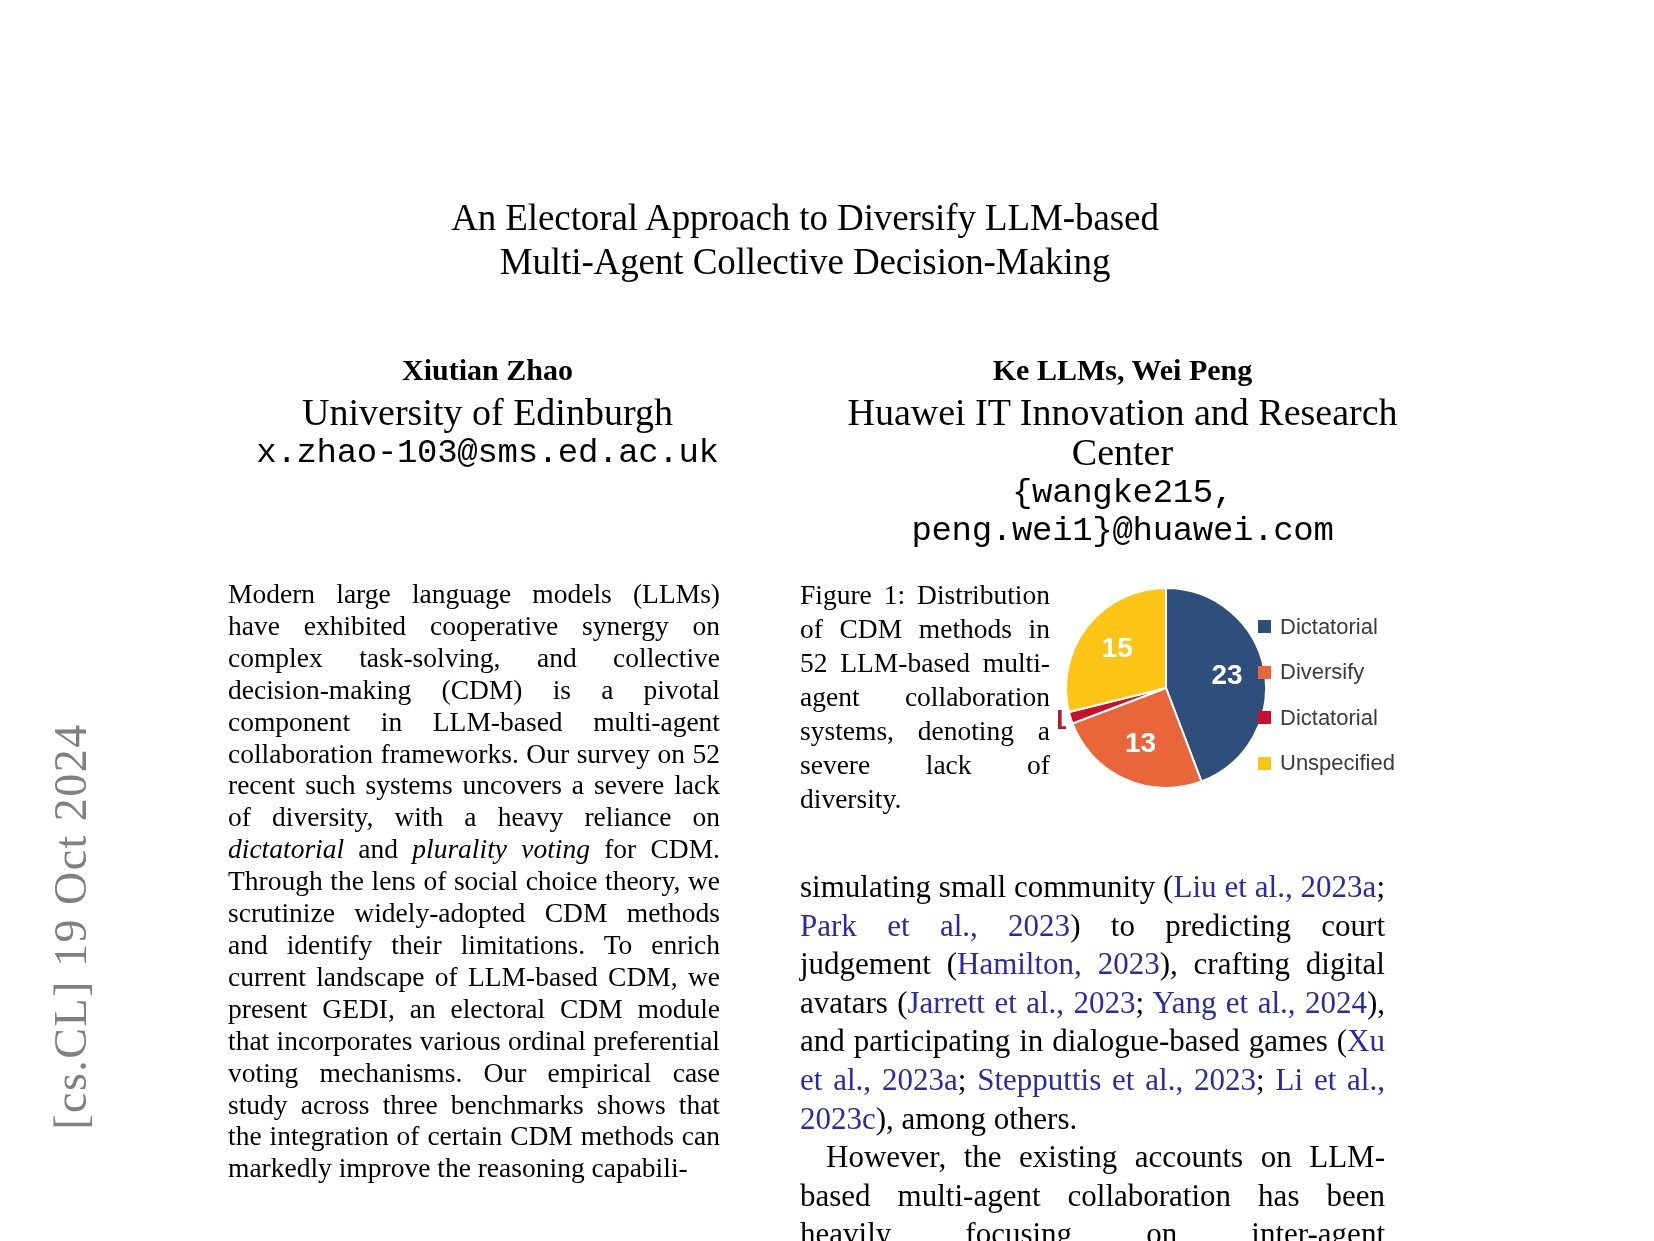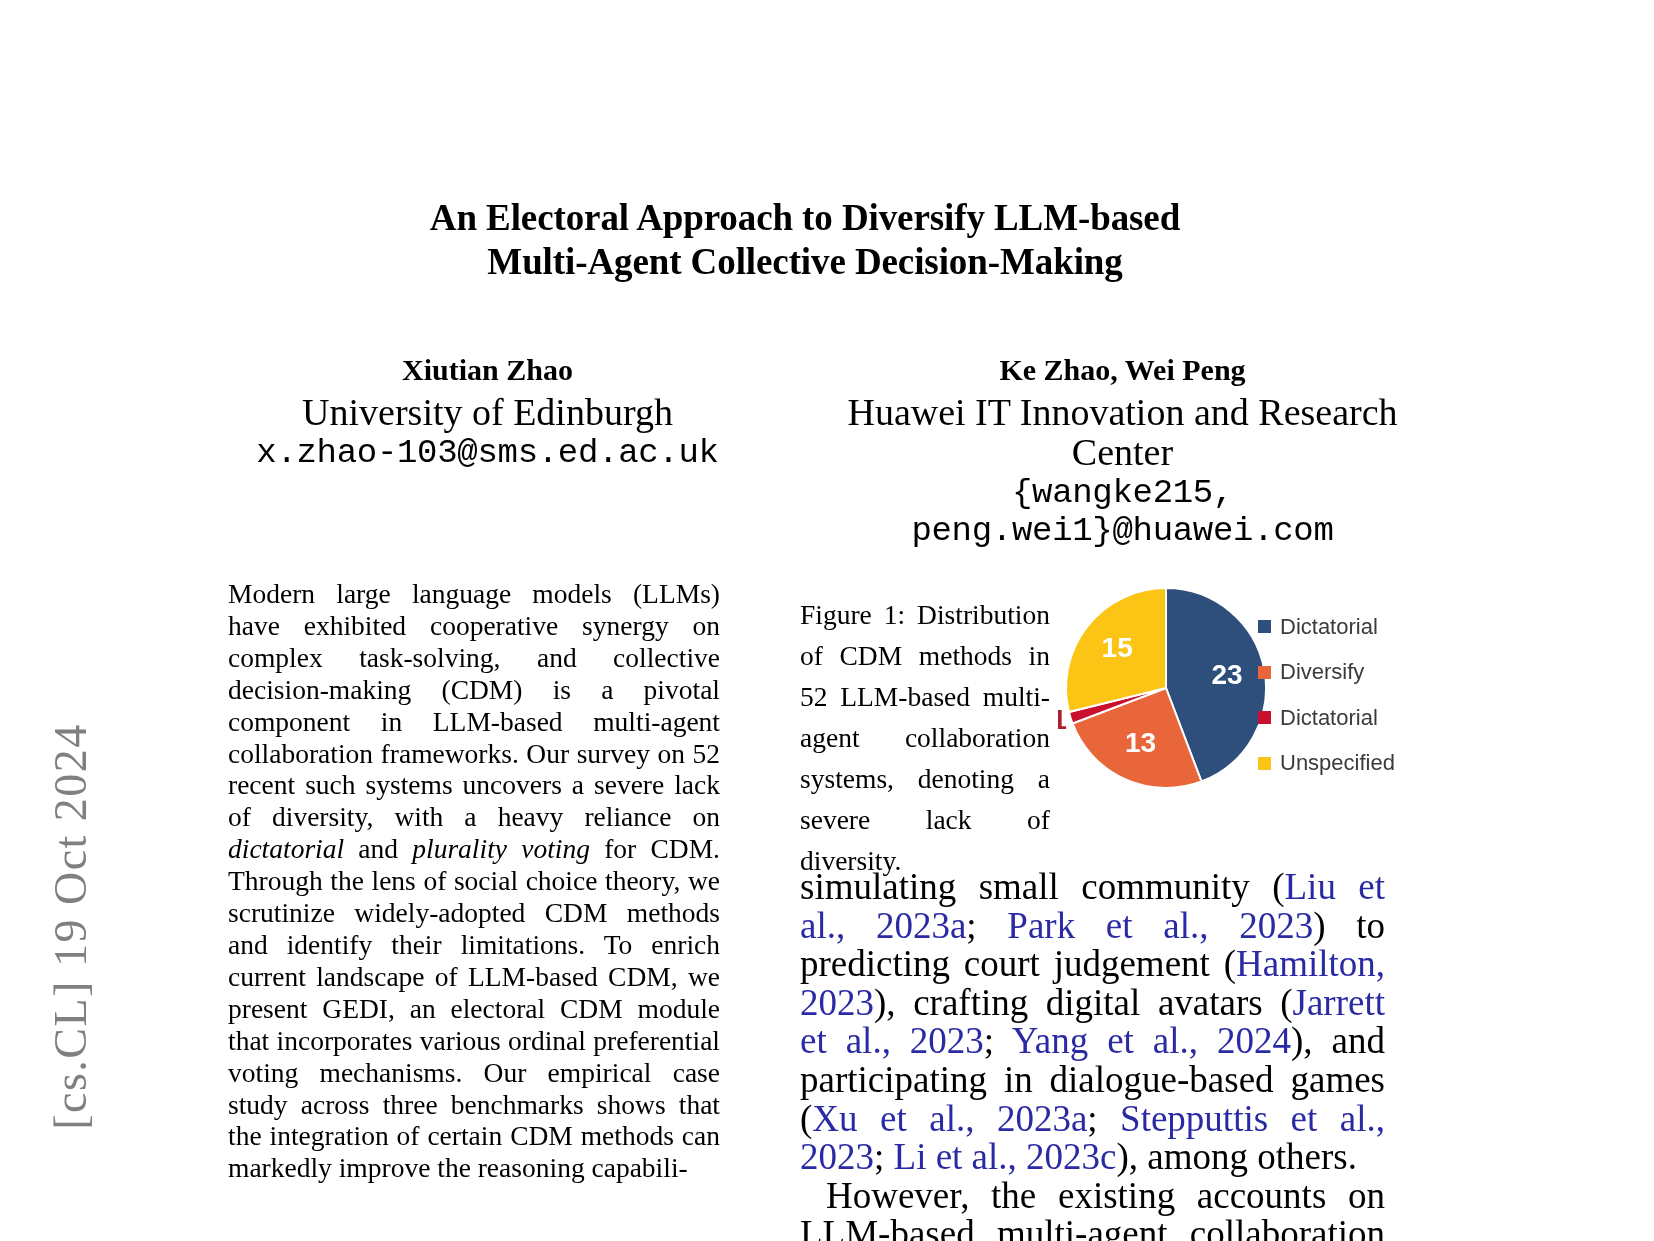--- a/index.html
+++ b/index.html
@@ -42,21 +42,21 @@
   
   #title-block {
     position: absolute;
     left: 180px;
     top: 196px;
     width: 1250px;
     text-align: center;
   }
   #title-block .title-line {
     font-size: 37px;
-    font-weight: bold;
+    font-weight: normal;
     line-height: 44px;
     letter-spacing: -0.1px;
   }
 
   
   #author-block {
     position: absolute;
     left: 180px;
     top: 350px;
     width: 1250px;
@@ -115,24 +115,24 @@
   #abstract-text i { font-style: italic; }
 
   
   #figure-area {
     position: relative;
     height: 218px;
   }
   #figure-caption {
     position: absolute;
     left: 0;
-    top: 16px;
+    top: 0;
     width: 250px;
     font-size: 27.5px;
-    line-height: 41px;
+    line-height: 34px;
     text-align: justify;
   }
   #pie-figure {
     position: absolute;
     left: 258px;
     top: 4px;
     width: 330px;
     height: 212px;
   }
   #pie-svg {
@@ -175,21 +175,21 @@
     font-family: "Liberation Sans", "DejaVu Sans", sans-serif;
     font-weight: bold;
     fill: #b01b2e;
     font-size: 28px;
     text-anchor: middle;
     dominant-baseline: middle;
   }
 
   
   .body-par {
-    font-size: 37px;
+    font-size: 31px;
     line-height: 38.6px;
     text-align: justify;
     text-justify: inter-word;
     font-family: Liberation Serif, serif;
   }
   .body-par.indent { text-indent: 26px; }
   .cite { color: #2a2aa5; }
 </style>
 </head>
 <body>
@@ -203,21 +203,21 @@
   <div class="title-line">Multi-Agent Collective Decision-Making</div>
 </div>
 
 <div id="author-block">
   <div class="author-col">
     <div class="author-name">Xiutian Zhao</div>
     <div class="author-affil">University of Edinburgh</div>
     <div class="author-email">x.zhao-103@sms.ed.ac.uk</div>
   </div>
   <div class="author-col">
-    <div class="author-name">Ke Zhao, Wei Peng</div>
+    <div class="author-name">Ke LLMs, Wei Peng</div>
     <div class="author-affil">Huawei IT Innovation and Research Center</div>
     <div class="author-email">{wangke215, peng.wei1}@huawei.com</div>
   </div>
 </div>
 
 <div id="col-left">
   <div id="abstract-text">
     <span>Modern large language models (LLMs) have exhibited cooperative synergy on complex task-solving, and collective decision-making (CDM) is a pivotal component in LLM-based multi-agent collaboration frameworks. Our survey on 52 recent such systems uncovers a severe lack of diversity, with a heavy reliance on </span><i>dictatorial</i><span> and </span><i>plurality voting</i><span> for CDM. Through the lens of social choice theory, we scrutinize widely-adopted CDM methods and identify their limitations. To enrich current landscape of LLM-based CDM, we present GEDI, an electoral CDM module that incorporates various ordinal preferential voting mechanisms. Our empirical case study across three benchmarks shows that the integration of certain CDM methods can markedly improve the reasoning capabili-</span>
   </div>
 </div>

